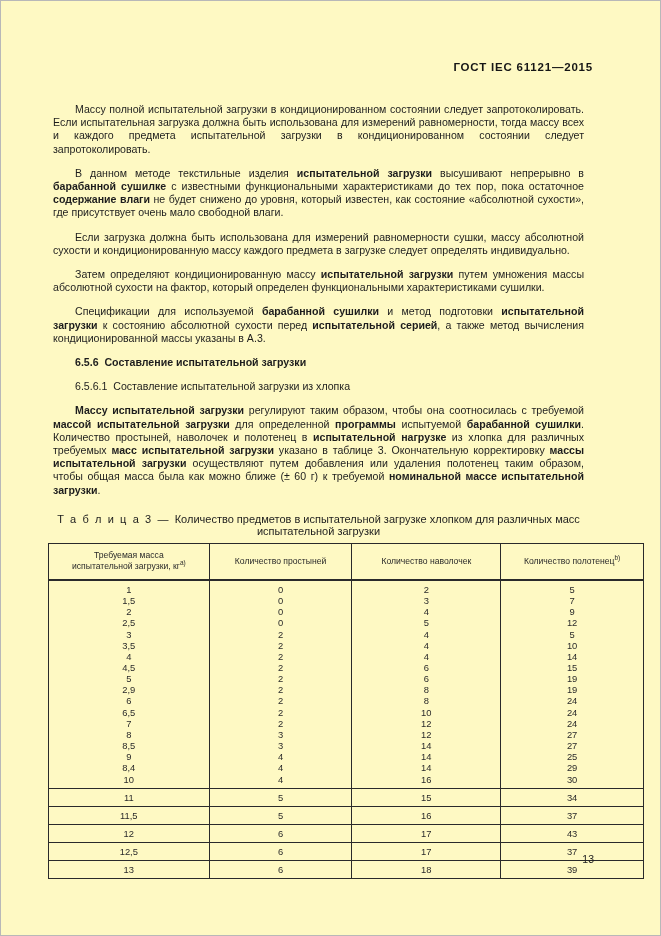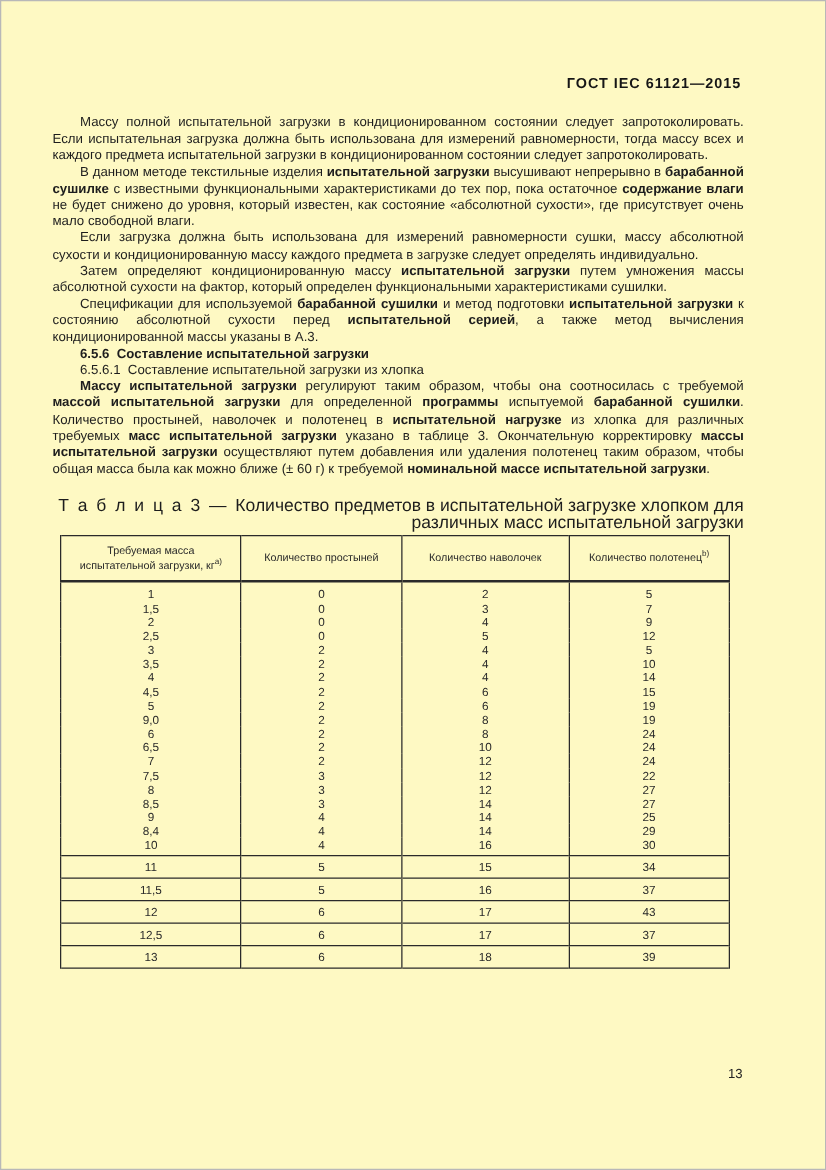--- a/index.html
+++ b/index.html
@@ -15,39 +15,39 @@
   }
   .doc-header{
     position:absolute;top:60px;right:67px;
     font-size:11.5px;font-weight:bold;letter-spacing:0.8px;
     color:#161616;
   }
   .content{
     position:absolute;top:91px;left:41px;width:553px;
   }
   .para{
-    margin:0;
+    margin:11px;
     text-indent:22px;
     text-align:justify;
     font-size:10.6px;
     line-height:13.2px;
   }
   .para .b{font-weight:bold;}
   .table-title{
     margin:16px 0 5px 0;
-    font-size:14px;
+    font-size:11px;
     line-height:12.5px;
-    text-align:right;
+    text-align:center;
     text-indent:0;
   }
   .tt-label{letter-spacing:1.6px;}
   table.gost-table{
     border-collapse:collapse;
     table-layout:fixed;
-    width:536px;
+    width:596px;
     margin-left:6px;
     border:1.5px solid #2a2a2a;
   }
   .gost-table th,.gost-table td{
     border-left:1px solid #2a2a2a;
     border-right:1px solid #2a2a2a;
     text-align:center;
     padding:0;
     color:#2a2a2a;
   }
@@ -166,21 +166,21 @@
             <td>6</td>
             <td>15</td>
           </tr>
           <tr>
             <td>5</td>
             <td>2</td>
             <td>6</td>
             <td>19</td>
           </tr>
           <tr>
-            <td>9,0</td>
+            <td>2,9</td>
             <td>2</td>
             <td>8</td>
             <td>19</td>
           </tr>
           <tr>
             <td>6</td>
             <td>2</td>
             <td>8</td>
             <td>24</td>
           </tr>
@@ -190,26 +190,20 @@
             <td>10</td>
             <td>24</td>
           </tr>
           <tr>
             <td>7</td>
             <td>2</td>
             <td>12</td>
             <td>24</td>
           </tr>
           <tr>
-            <td>7,5</td>
-            <td>3</td>
-            <td>12</td>
-            <td>22</td>
-          </tr>
-          <tr>
             <td>8</td>
             <td>3</td>
             <td>12</td>
             <td>27</td>
           </tr>
           <tr>
             <td>8,5</td>
             <td>3</td>
             <td>14</td>
             <td>27</td>

